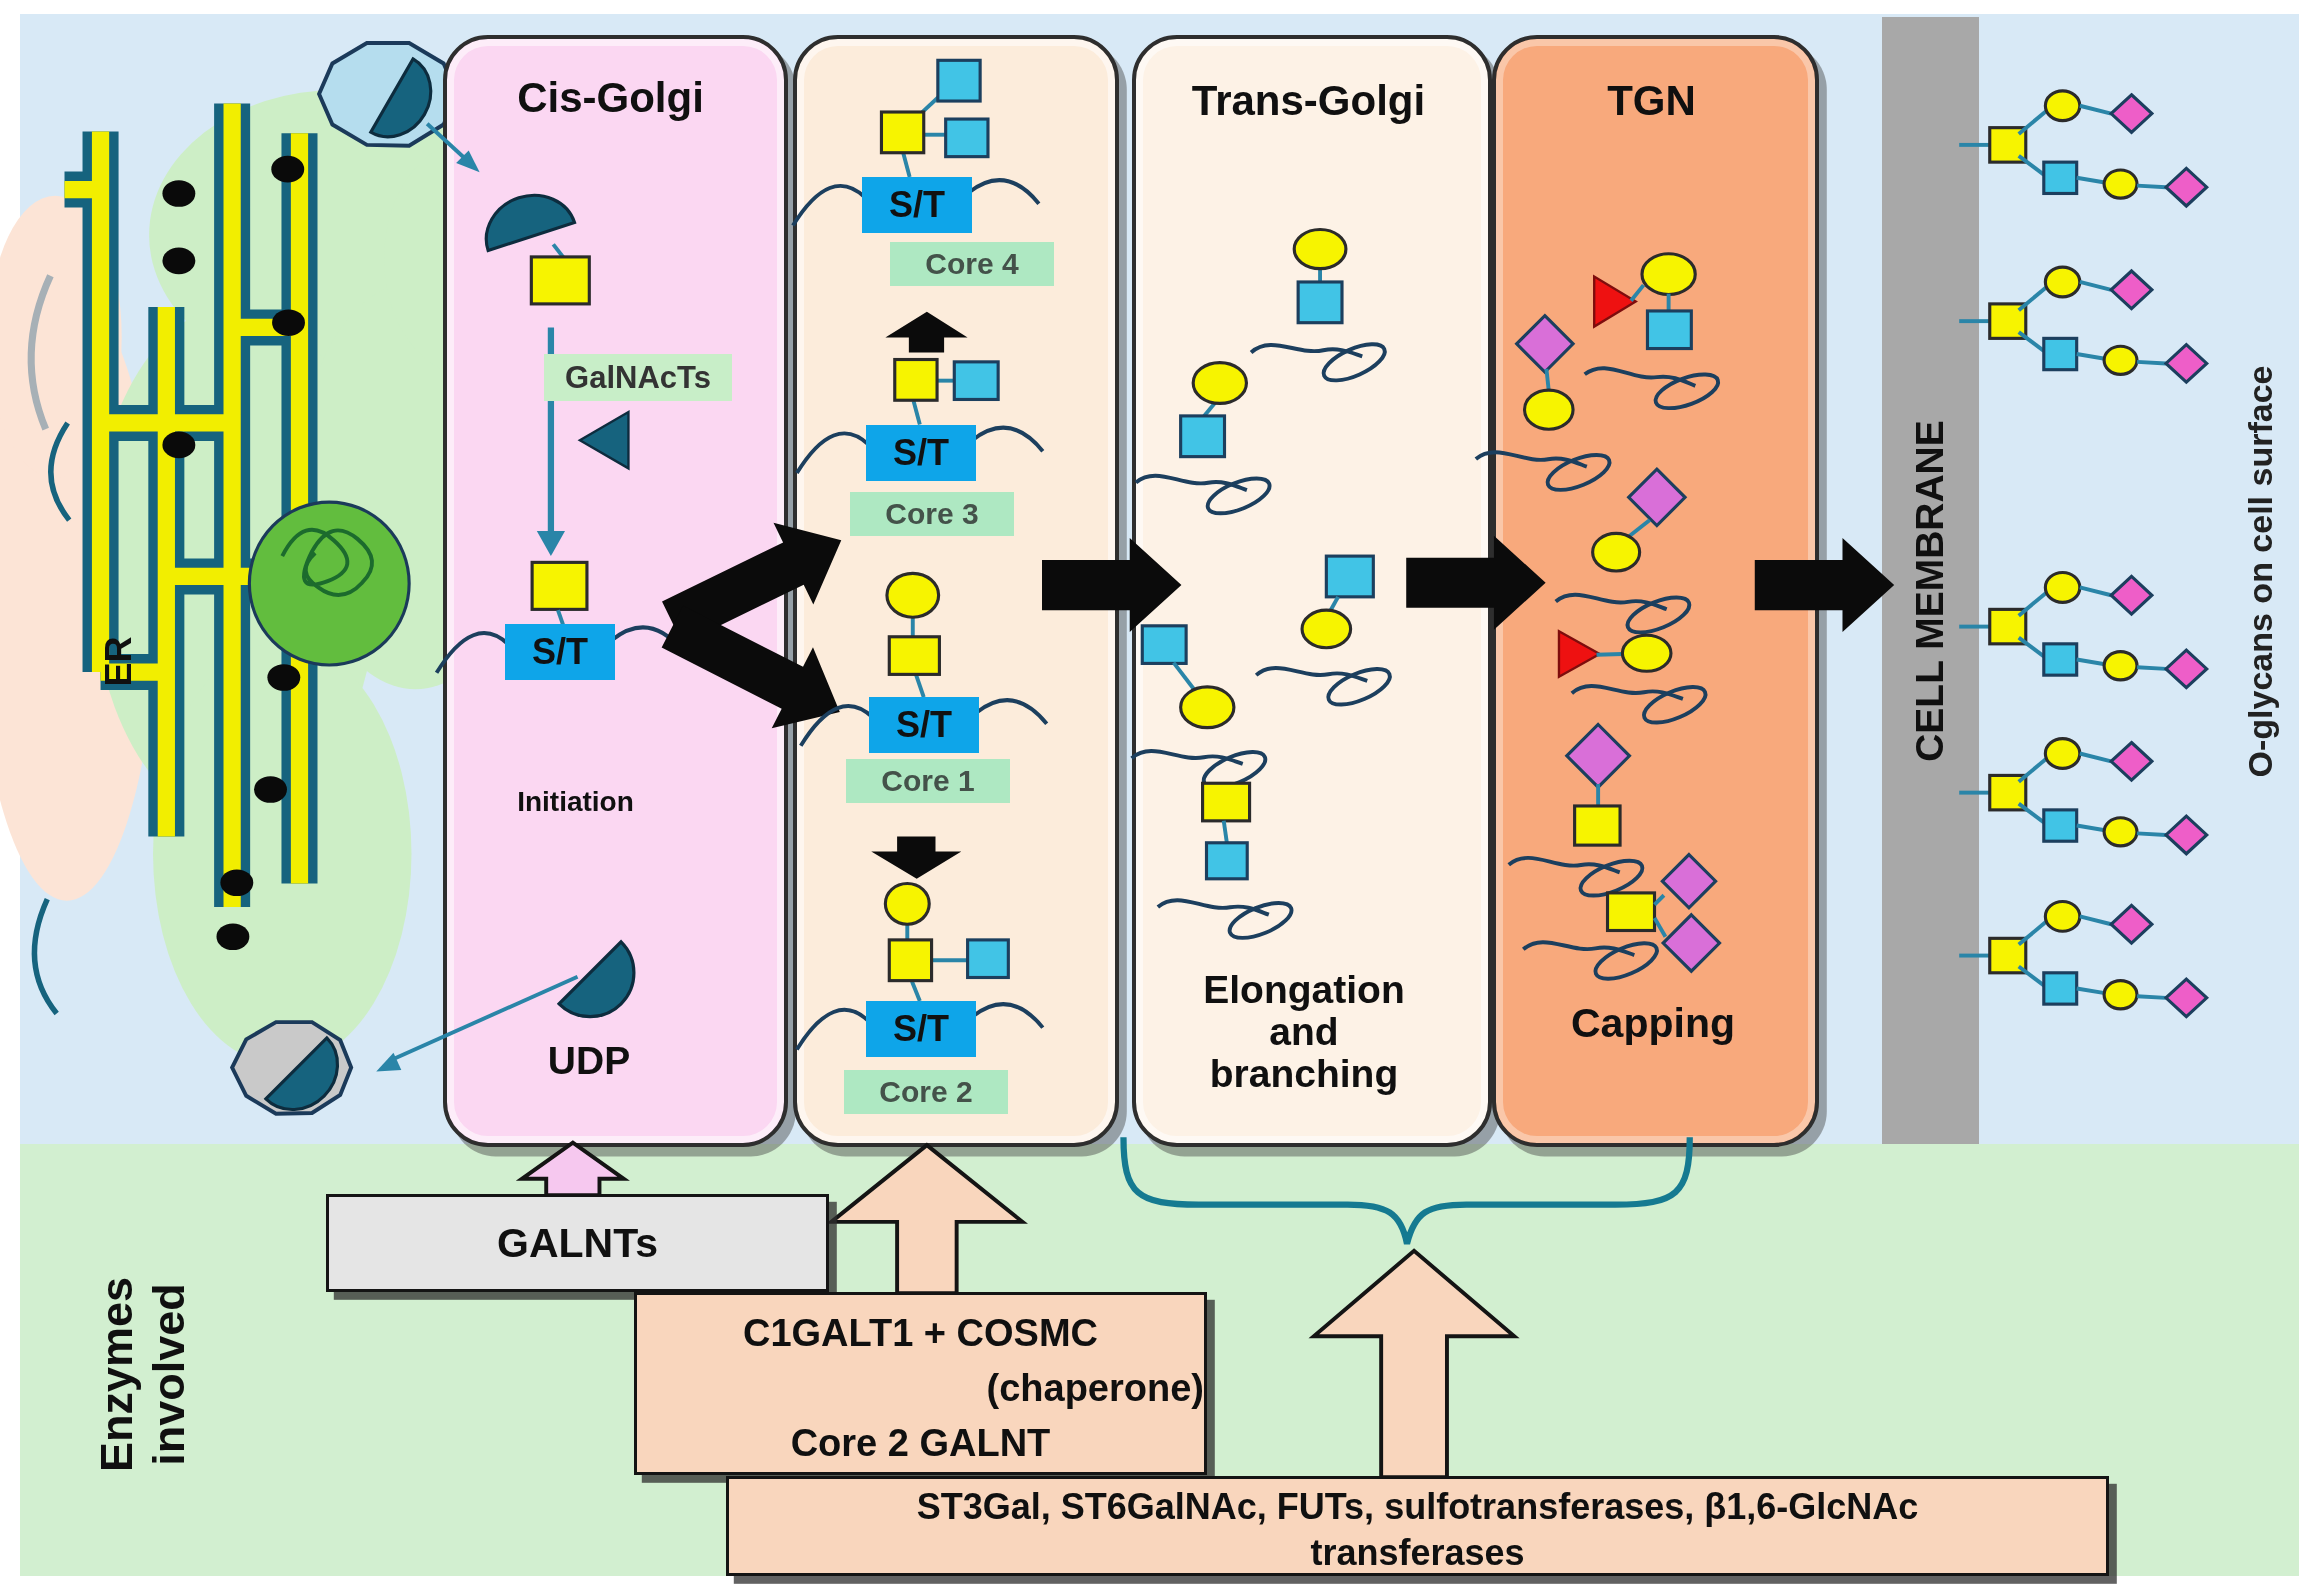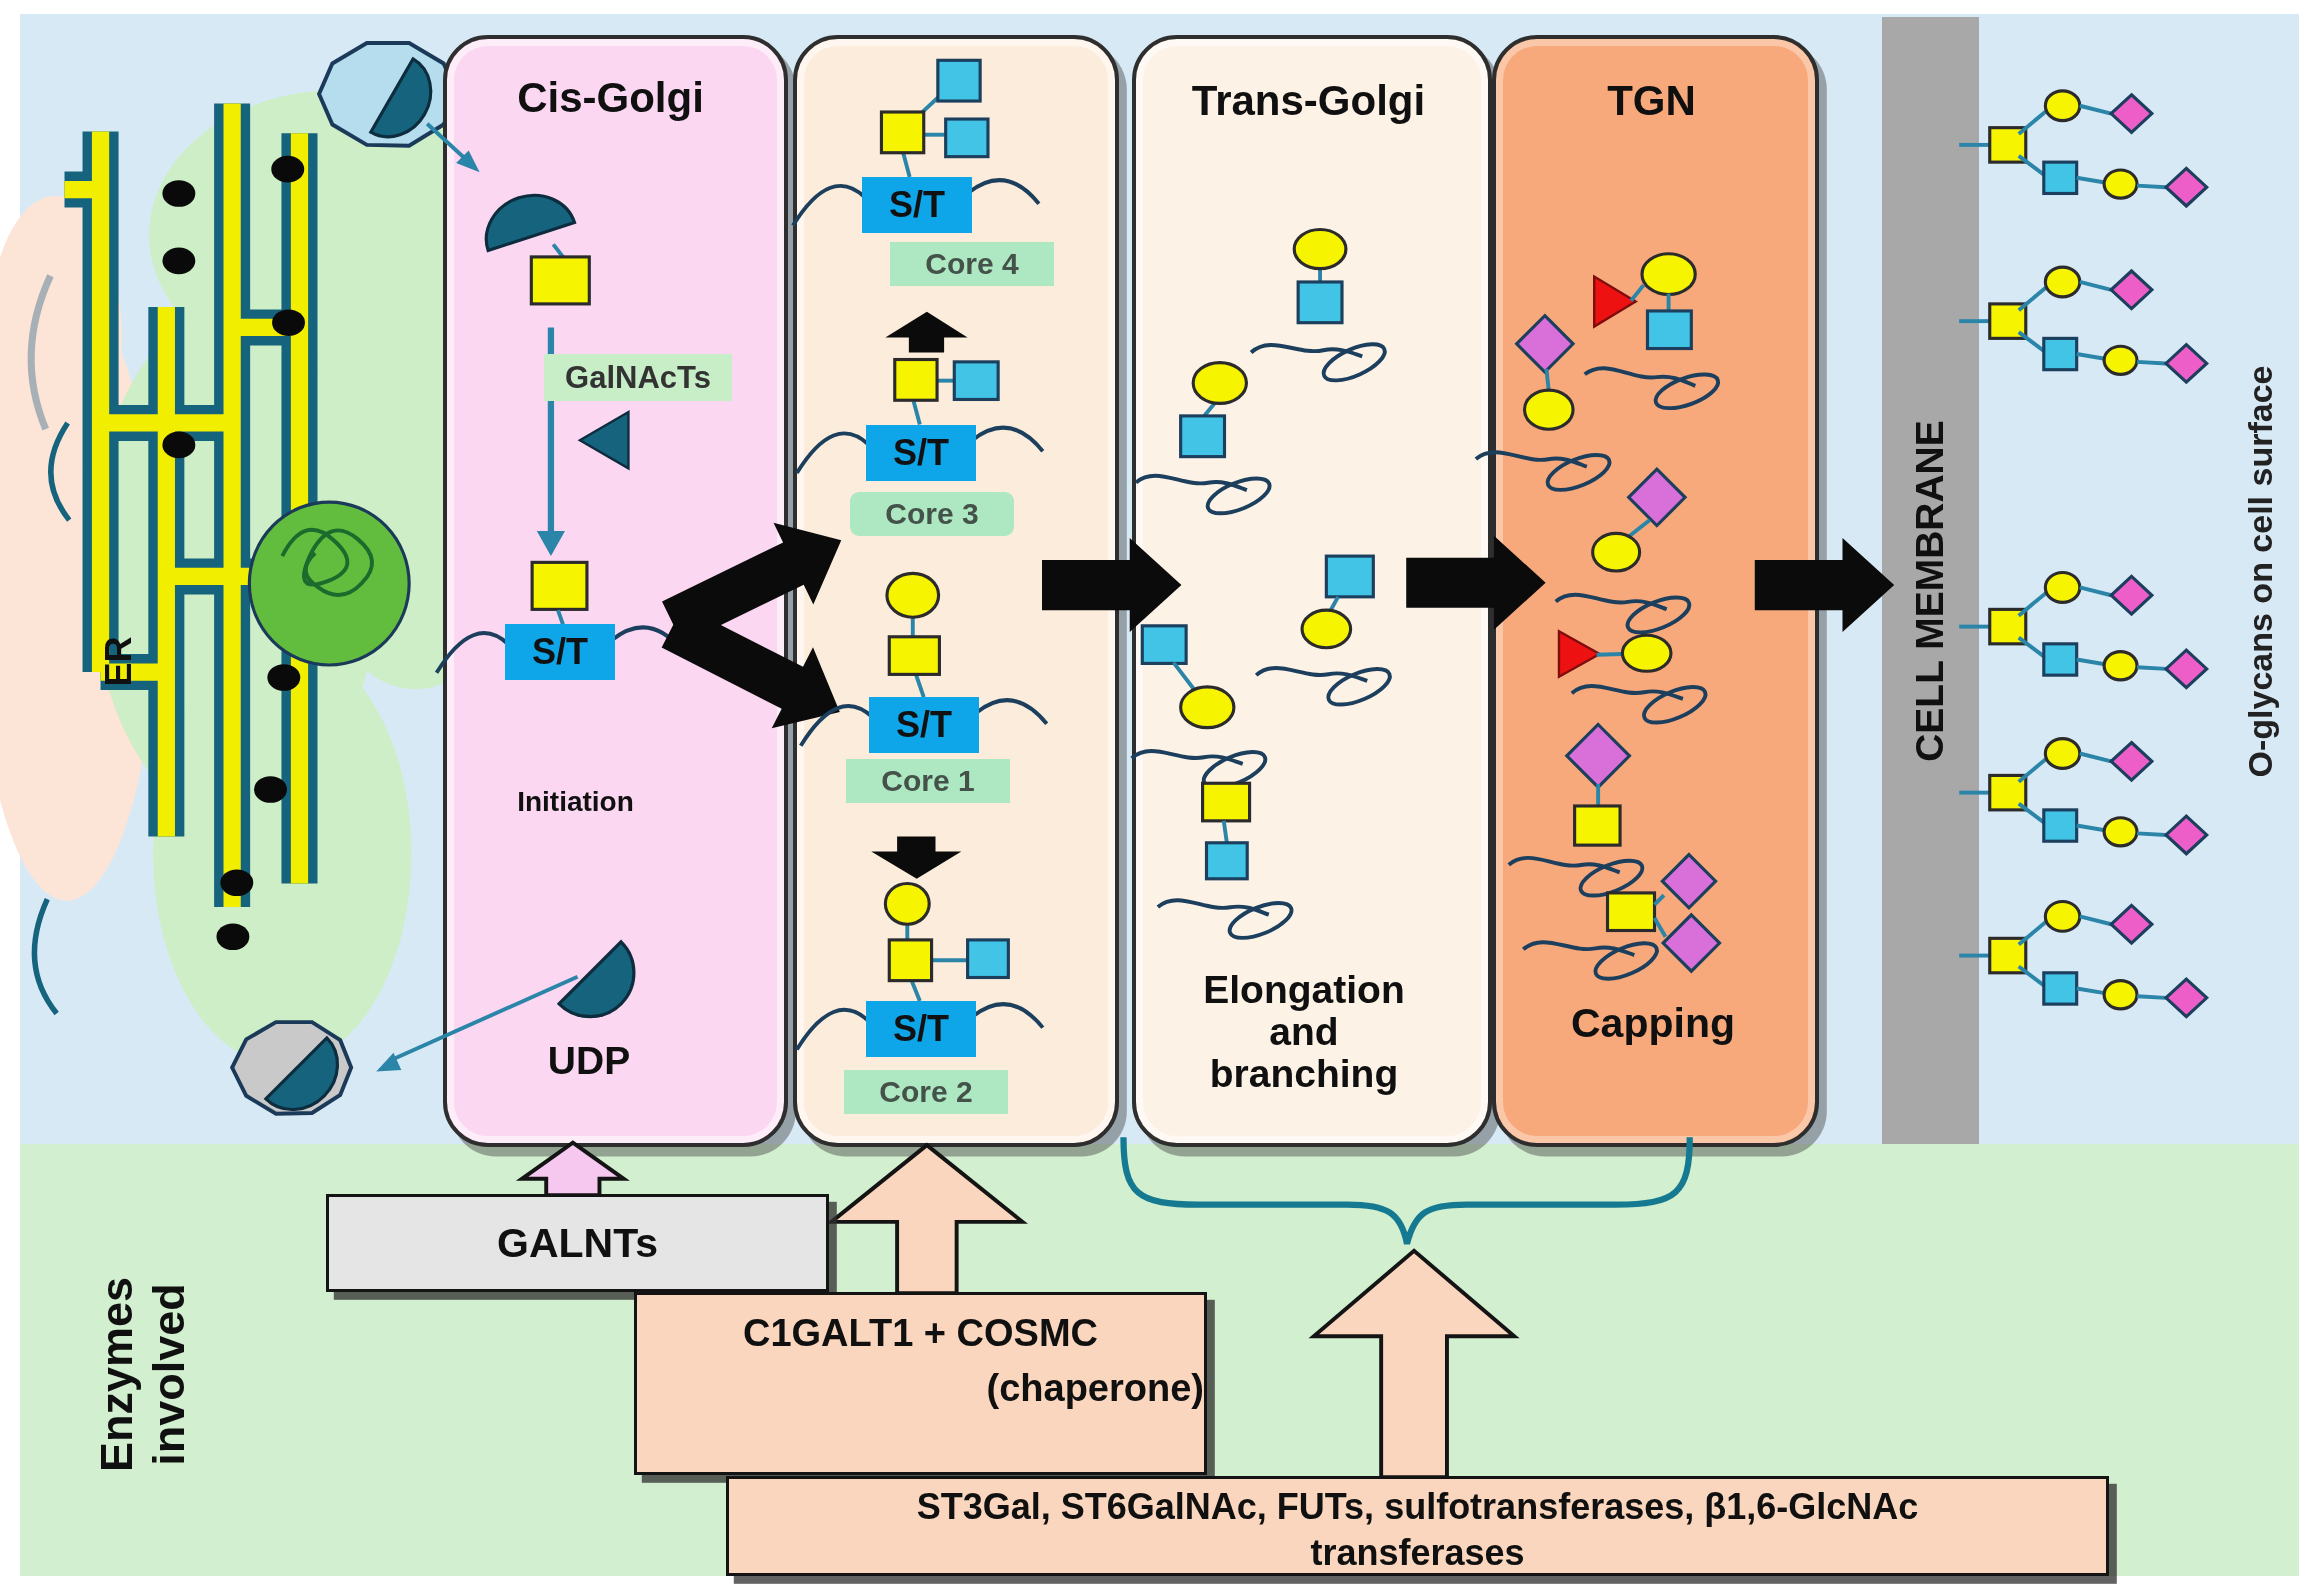--- a/index.html
+++ b/index.html
@@ -267,21 +267,21 @@
 
   <div class="txt" style="left:544px;top:354px;width:188px;height:47px;background:#c8eec8;color:#333;font-size:31px;font-weight:bold;text-align:center;line-height:47px;">GalNAcTs</div>
 
   <div class="stbox" style="left:505px;top:624px;">S/T</div>
   <div class="stbox" style="left:862px;top:177px;">S/T</div>
   <div class="stbox" style="left:866px;top:425px;">S/T</div>
   <div class="stbox" style="left:869px;top:697px;">S/T</div>
   <div class="stbox" style="left:866px;top:1001px;">S/T</div>
 
   <div class="corelab" style="left:850px;top:242px;margin-left:40px;">Core 4</div>
-  <div class="corelab" style="left:850px;top:492px;border-radius:9px;">Core 3</div>
+  <div class="corelab" style="left:850px;top:492px;">Core 3</div>
   <div class="corelab" style="left:846px;top:759px;">Core 1</div>
   <div class="corelab" style="left:844px;top:1070px;">Core 2</div>
 
   <div class="txt" style="left:462px;top:786px;width:227px;font-size:28px;font-weight:bold;text-align:center;">Initiation</div>
   <div class="txt" style="left:540px;top:1039px;width:98px;font-size:39px;font-weight:bold;text-align:center;">UDP</div>
 
   <div class="txt" style="left:1171px;top:969px;width:266px;font-size:39px;font-weight:bold;text-align:center;line-height:1.08;">
     <span style="display:block;">Elongation</span>
     <span style="display:block;">and</span>
     <span style="display:block;">branching</span>
@@ -295,20 +295,21 @@
   <div class="txt rot" style="left:-23.5px;top:1316px;width:345px;height:117px;font-size:45px;font-weight:bold;text-align:center;line-height:1.15;">
     <span style="display:block;">Enzymes</span>
     <span style="display:block;">involved</span>
   </div>
 
   <div class="enzBox" style="left:326px;top:1194px;width:497px;height:92px;background:#e5e5e5;font-size:41px;font-weight:bold;line-height:92px;">GALNTs</div>
 
   <div class="enzBox" style="left:634px;top:1292px;width:573px;height:183px;background:#f9d6bd;font-size:38px;font-weight:bold;line-height:1.45;padding-top:11px;box-sizing:border-box;">
     <span style="display:block;">C1GALT1 + COSMC</span>
     <span style="display:block;text-align:right;">(chaperone)</span>
+    <span style="display:block;">Core 2 GALNT</span>
   </div>
 
   <div class="enzBox" style="left:726px;top:1476px;width:1383px;height:100px;background:#f9d6bd;font-size:36px;font-weight:bold;line-height:1.3;padding-top:4.7px;box-sizing:border-box;">
     <span style="display:block;">ST3Gal, ST6GalNAc, FUTs, sulfotransferases, β1,6-GlcNAc</span>
     <span style="display:block;">transferases</span>
   </div>
 
 </div>
 
 

